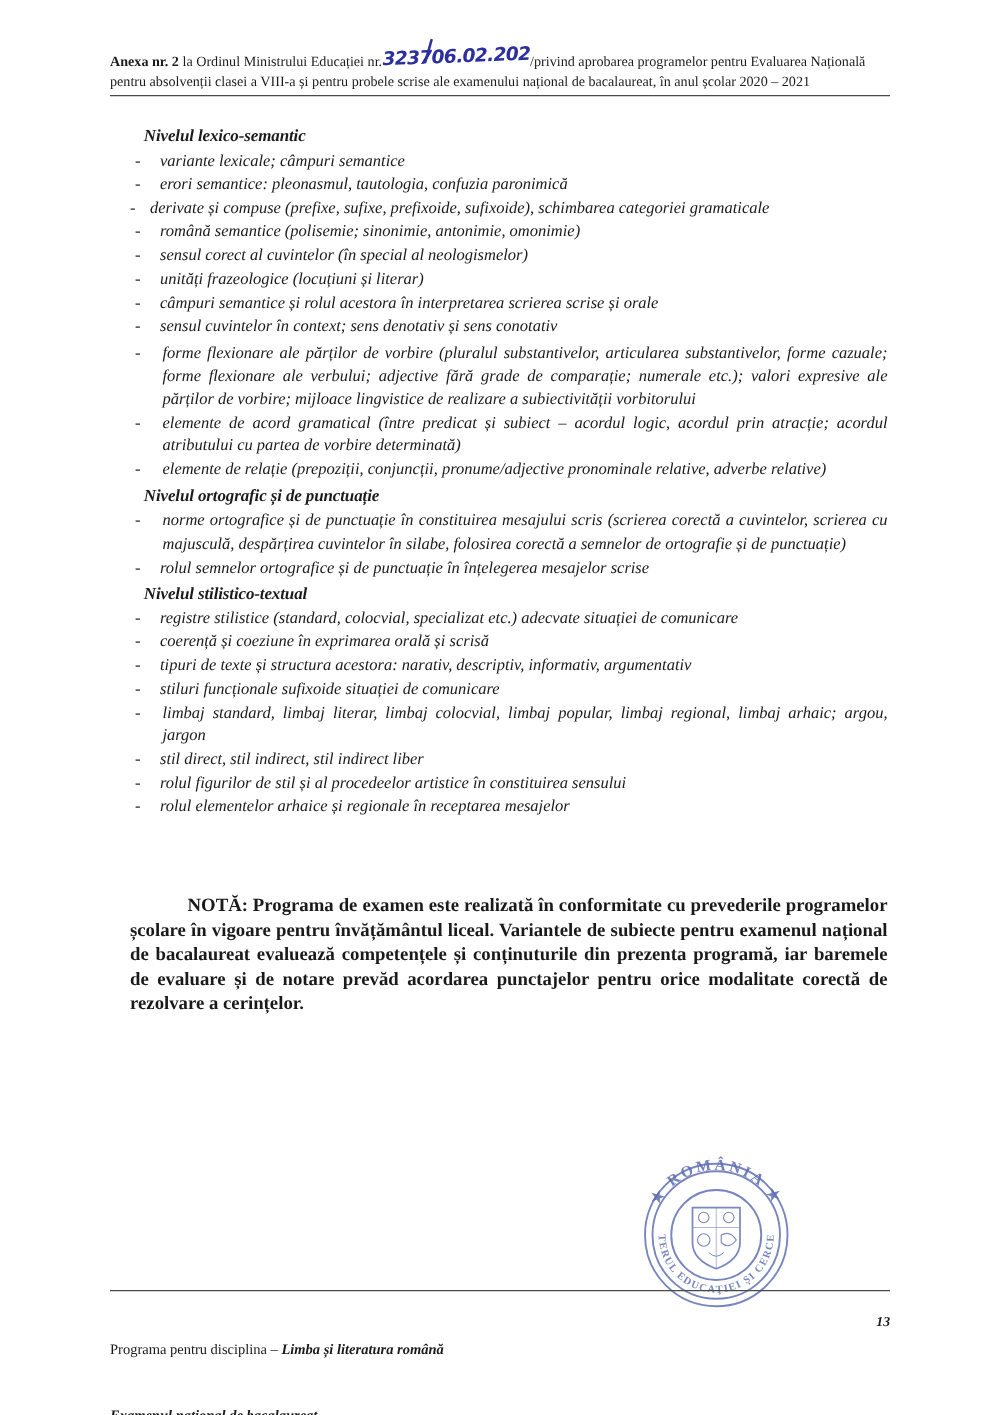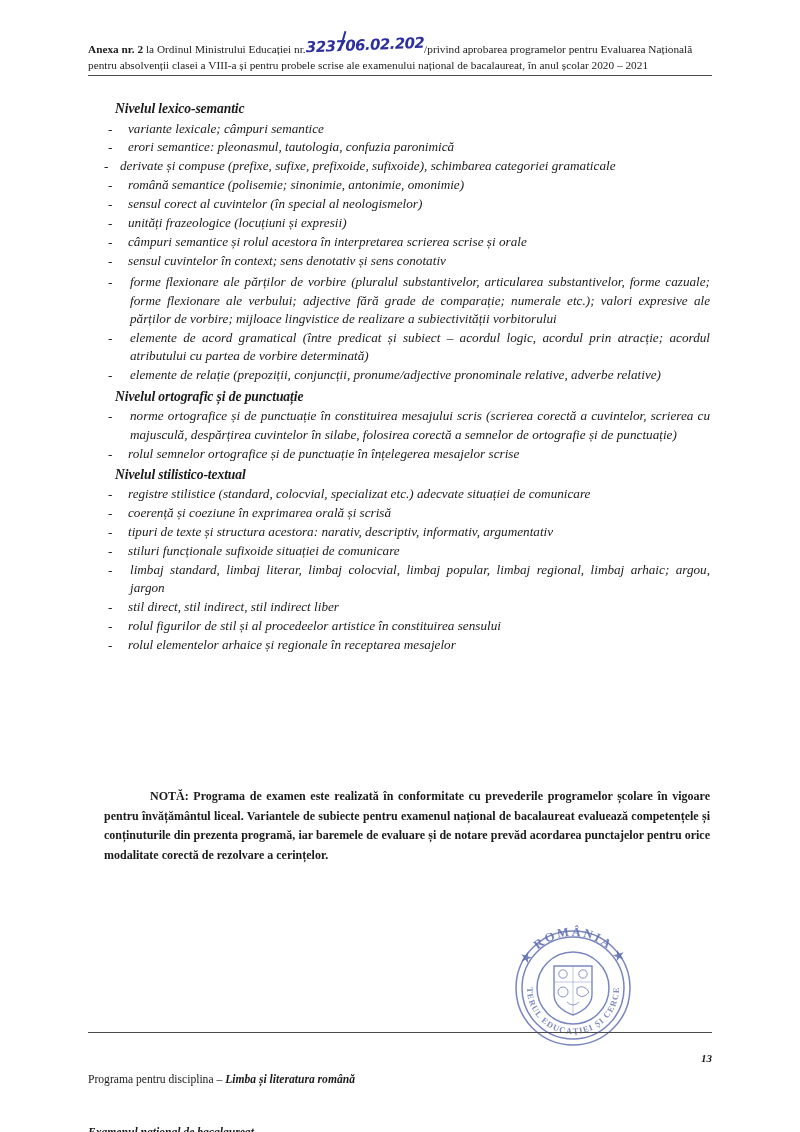--- a/index.html
+++ b/index.html
@@ -100,23 +100,23 @@
   }
   ul.items li.just .dash { left: 4px; }
   
   ul.items li.tight { padding-left: 16px; }
   ul.items li.tight .dash { left: 0px; }
 
   
   #nota {
     position: absolute;
     left: 104px;
-    top: 775px;
+    top: 701px;
     width: 606px;
-    font-size: 12px;
+    font-size: 15px;
     font-weight: bold;
     line-height: 19.6px;
     text-align: justify;
     text-justify: inter-word;
     text-indent: 46px;
   }
 
   
   #seal {
     position: absolute;
@@ -172,21 +172,21 @@
 
   <div id="content">
 
     <h2 class="section-head">Nivelul lexico-semantic</h2>
     <ul class="items">
       <li><span class="dash">-</span><span>variante lexicale; câmpuri semantice</span></li>
       <li><span class="dash">-</span><span>erori semantice: pleonasmul, tautologia, confuzia paronimică</span></li>
       <li class="tight"><span class="dash">-</span><span>derivate și compuse (prefixe, sufixe, prefixoide, sufixoide), schimbarea categoriei gramaticale</span></li>
       <li><span class="dash">-</span><span>română semantice (polisemie; sinonimie, antonimie, omonimie)</span></li>
       <li><span class="dash">-</span><span>sensul corect al cuvintelor (în special al neologismelor)</span></li>
-      <li><span class="dash">-</span><span>unități frazeologice (locuțiuni și expresii)</span></li>
+      <li><span class="dash">-</span><span>unități frazeologice (locuțiuni și literar)</span></li>
       <li><span class="dash">-</span><span>câmpuri semantice și rolul acestora în interpretarea scrierea scrise și orale</span></li>
       <li><span class="dash">-</span><span>sensul cuvintelor în context; sens denotativ și sens conotativ</span></li>
     </ul>
 
     <ul class="items">
       <li class="just"><span class="dash">-</span><span>forme flexionare ale părților de vorbire (pluralul substantivelor, articularea substantivelor, forme cazuale; forme flexionare ale verbului; adjective fără grade de comparație; numerale etc.); valori expresive ale părților de vorbire; mijloace lingvistice de realizare a subiectivității vorbitorului</span></li>
       <li class="just"><span class="dash">-</span><span>elemente de acord gramatical (între predicat și subiect – acordul logic, acordul prin atracție; acordul atributului cu partea de vorbire determinată)</span></li>
       <li class="just"><span class="dash">-</span><span>elemente de relație (prepoziții, conjuncții, pronume/adjective pronominale relative, adverbe relative)</span></li>
     </ul>
 

